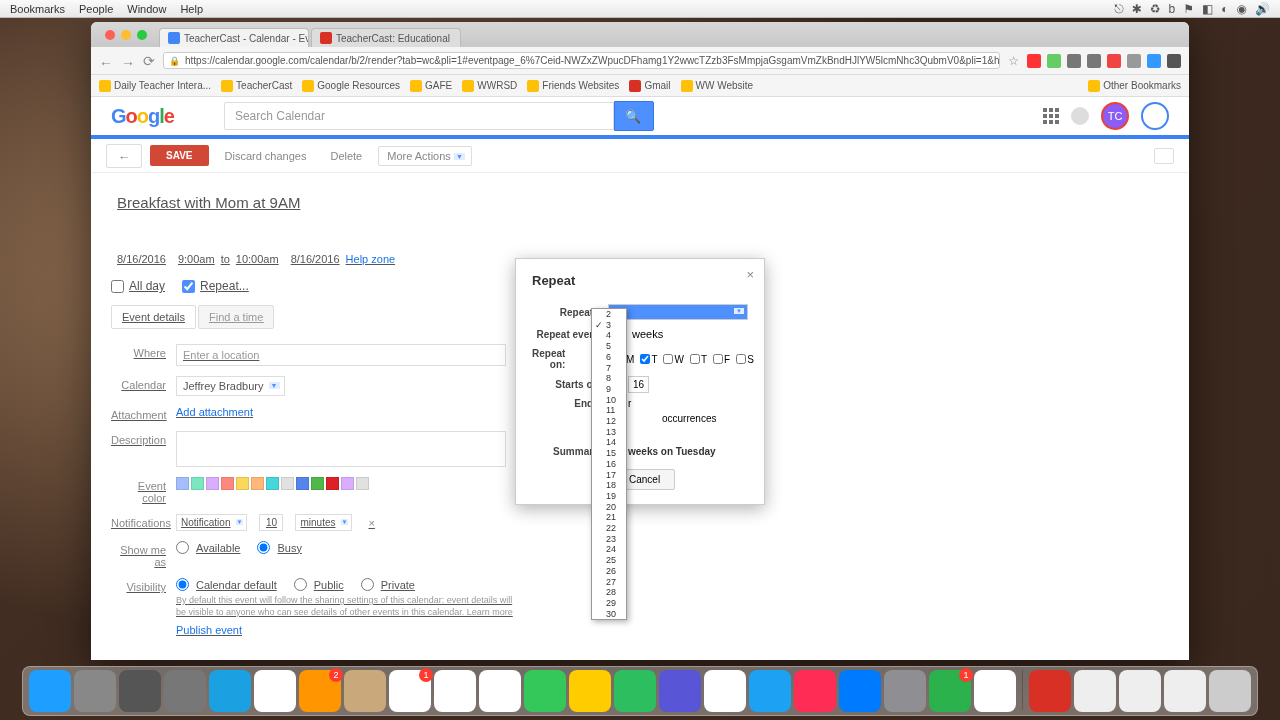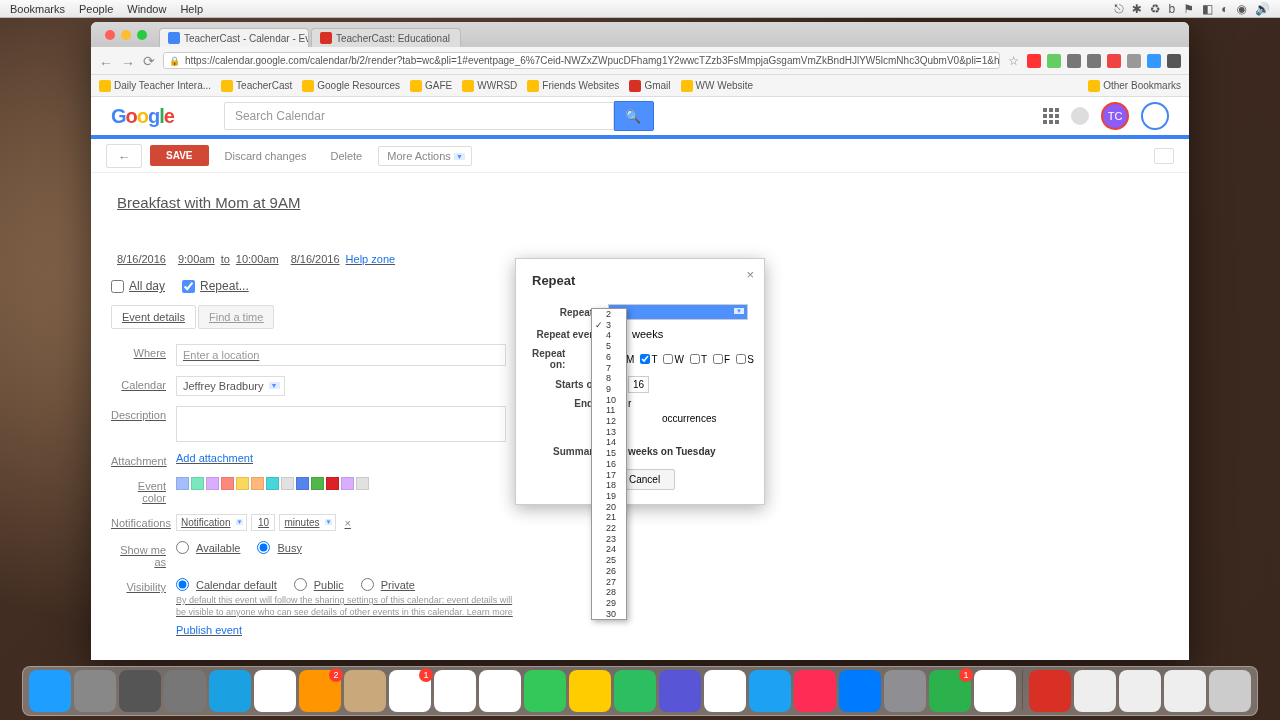--- a/index.html
+++ b/index.html
@@ -78,21 +78,21 @@
 .form-value { flex: 1; }
 .text-input { border: 1px solid #ddd; padding: 4px 6px; width: 330px; font-size: 11px; color: #999; }
 .video-icon { width: 12px; height: 8px; background: #0a8043; display: inline-block; margin-right: 4px; }
 .link { color: #1a73e8; cursor: pointer; }
 .cal-select { border: 1px solid #ddd; padding: 3px 20px 3px 6px; font-size: 11px; color: #555; position: relative; display: inline-block; }
 .cal-select::after { content: '▼'; font-size: 7px; position: absolute; right: 4px; top: 5px; color: #4d90fe; background:#e0ecff; padding:0 2px;}
 .desc-area { border: 1px solid #ddd; width: 330px; height: 36px; }
 .add-link { color: #1a73e8; font-size: 11px; cursor: pointer; }
 .color-row { display: flex; gap: 2px; }
 .color-swatch { width: 13px; height: 13px; border: 1px solid rgba(0,0,0,0.1); cursor: pointer; }
-.notif-row { display: flex; gap: 4px; align-items: center; }
+.notif-row { display: flex; gap: 12px; align-items: center; }
 .notif-select { border: 1px solid #ddd; padding: 2px 16px 2px 4px; font-size: 10px; position: relative; }
 .notif-select::after { content: '▼'; font-size: 6px; position: absolute; right: 3px; top: 4px; color: #4d90fe; background:#e0ecff; padding:0 1px;}
 .notif-num { width: 24px; border: 1px solid #ddd; padding: 2px; font-size: 10px; text-align: center; }
 .remove-x { color: #888; font-size: 11px; cursor: pointer; padding: 0 4px; }
 .radio-row { display: flex; align-items: center; gap: 5px; }
 .radio-row input { margin: 0 2px 0 12px; }
 .radio-row input:first-child { margin-left: 0; }
 .help-text { font-size: 9px; color: #999; margin-top: 4px; max-width: 340px; line-height: 1.3; }
 .repeat-dialog { position: absolute; left: 515px; top: 258px; width: 250px; background: #fff; border: 1px solid #ccc; box-shadow: 0 4px 16px rgba(0,0,0,0.3); padding: 14px 16px; font-size: 11px; z-index: 51; }
 .dialog-title { font-size: 13px; font-weight: bold; color: #333; margin-bottom: 16px; }
@@ -286,28 +286,28 @@
         <div class="form-label">Where</div>
         <div class="form-value">
             <div class="text-input">Enter a location</div>
           </div>
       </div>
       <div class="form-row">
         <div class="form-label">Calendar</div>
         <div class="form-value"><span class="cal-select">Jeffrey Bradbury</span></div>
       </div>
       <div class="form-row">
+        <div class="form-label">Attachment</div>
+        <div class="form-value"><span class="add-link">Add attachment</span></div>
+      </div>
+      <div class="form-row">
         <div class="form-label">Description</div>
         <div class="form-value">
             <div class="desc-area"></div>
           </div>
-      </div>
-      <div class="form-row">
-        <div class="form-label">Attachment</div>
-        <div class="form-value"><span class="add-link">Add attachment</span></div>
       </div>
       <div class="form-row">
         <div class="form-label">Event color</div>
         <div class="form-value">
             <div class="color-row" id="color-row">
               <div class="color-swatch" style="background: rgb(164, 189, 252);"></div>
               <div class="color-swatch" style="background: rgb(122, 231, 191);"></div>
               <div class="color-swatch" style="background: rgb(219, 173, 255);"></div>
               <div class="color-swatch" style="background: rgb(255, 136, 124);"></div>
               <div class="color-swatch" style="background: rgb(251, 215, 91);"></div>

